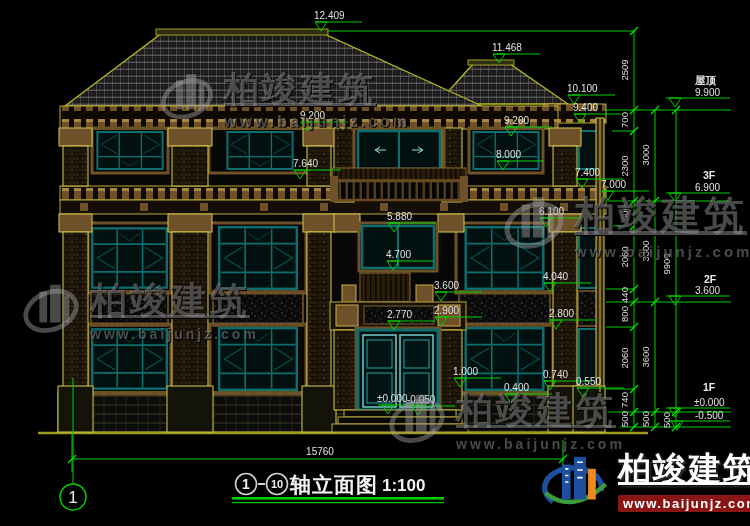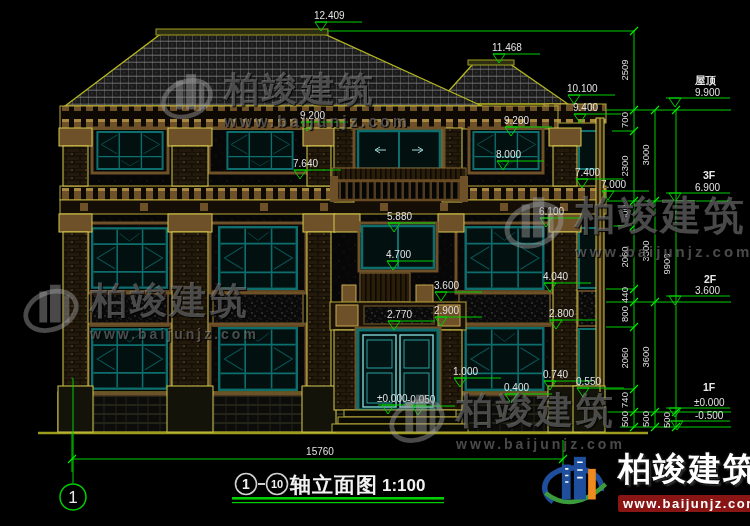--- a/index.html
+++ b/index.html
@@ -12,21 +12,21 @@
   .lvl{fill:#eaeaea;font-size:10.5px;font-weight:bold;}
   .gl{stroke:#00cf00;stroke-width:1;}
   .tri{fill:none;stroke:#00cf00;stroke-width:1;}
   .tick{stroke:#00ee00;stroke-width:1.2;}
   .case{fill:none;stroke:#6e5128;stroke-width:3;}
   .oline{stroke:#b9a83b;stroke-width:1.2;fill:none;}
   
   .wm{position:absolute;display:flex;gap:8px;align-items:flex-start;
       color:rgba(162,162,162,.45);pointer-events:none;white-space:nowrap;}
   .wm .col{display:flex;flex-direction:column;}
-  .wm .t1{font-weight:bold;letter-spacing:3px;text-shadow:1px 1px 1px rgba(0,0,0,.9);}
+  .wm .t1{font-weight:bold;letter-spacing:3px;text-shadow:1px 1px 1px rgba(0,0,0,.9);text-decoration:underline;}
   .wm .t2{font-weight:bold;letter-spacing:3px;text-shadow:1px 1px 1px rgba(0,0,0,.9);}
   .wm1{left:158px;top:66px;} .wm1 .t1{font-size:35px;} .wm1 .t2{font-size:16px;}
   .wm2{left:501px;top:188px;} .wm2 .t1{font-size:40px;} .wm2 .t2{font-size:15px;}
   .wm3{left:20px;top:276px;}  .wm3 .t1{font-size:37px;} .wm3 .t2{font-size:14px;}
   .wm4{left:386px;top:386px;} .wm4 .t1{font-size:37px;} .wm4 .t2{font-size:14px;}
   .wm5{left:540px;top:447px;color:#2a5aa5;}
   .wm5 .t1{font-size:33px;color:#fff;letter-spacing:2px;font-weight:bold;
      text-shadow:-1px -1px 0 #111,1px -1px 0 #111,-1px 1px 0 #111,2px 2px 2px #333;}
   .wm5 .t2{display:inline-block;background:#8a1515;color:#fff;font-weight:bold;
      font-size:13px;letter-spacing:1.5px;padding:1px 5px;margin-top:3px;border-radius:2px;text-shadow:none;}

